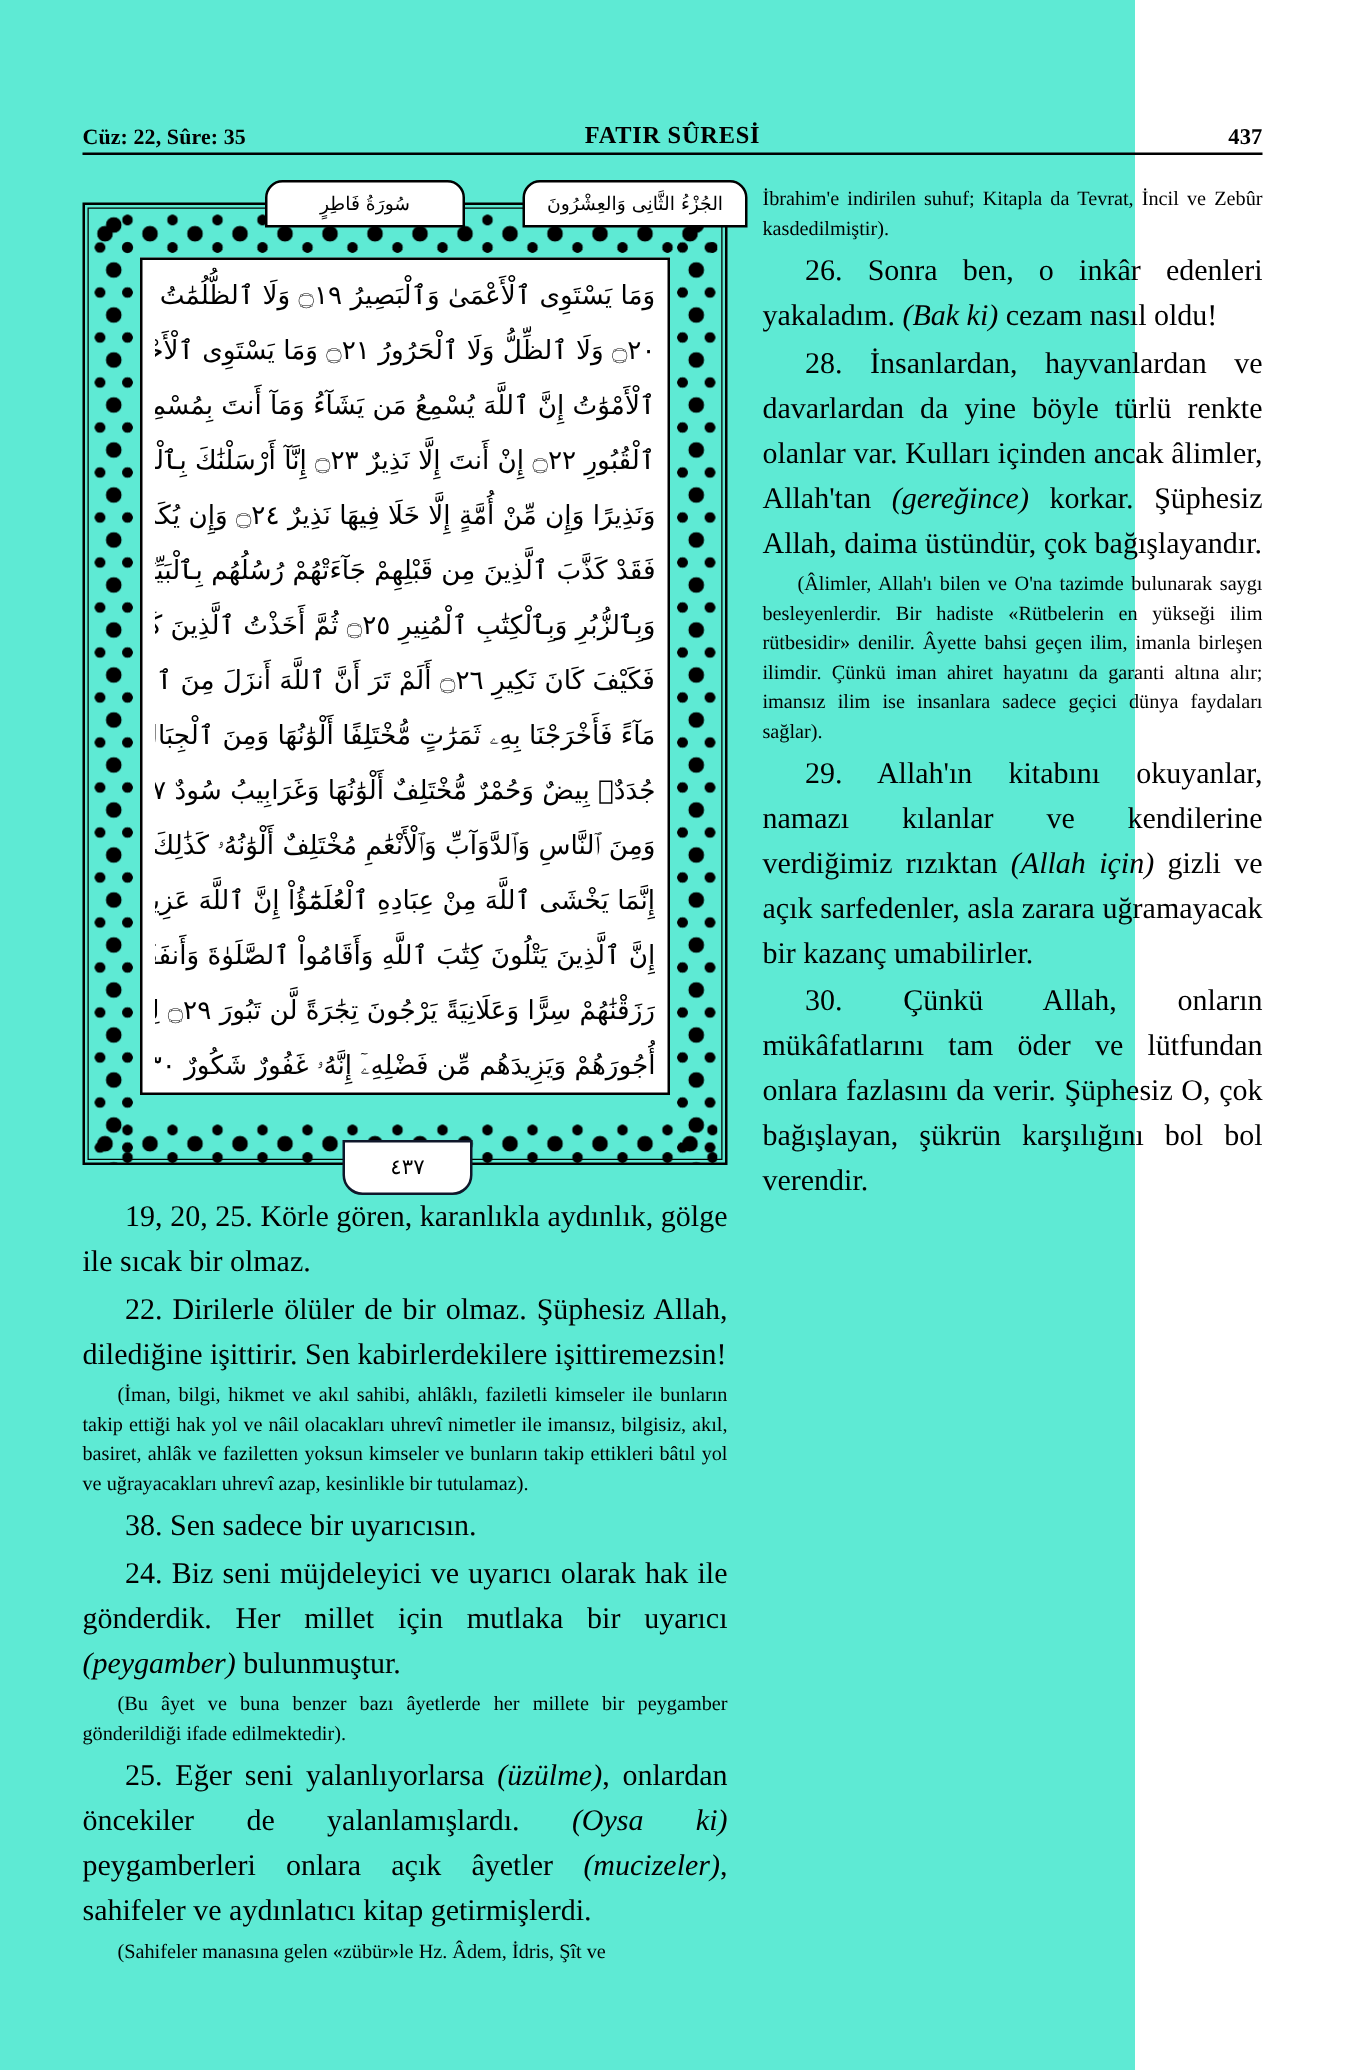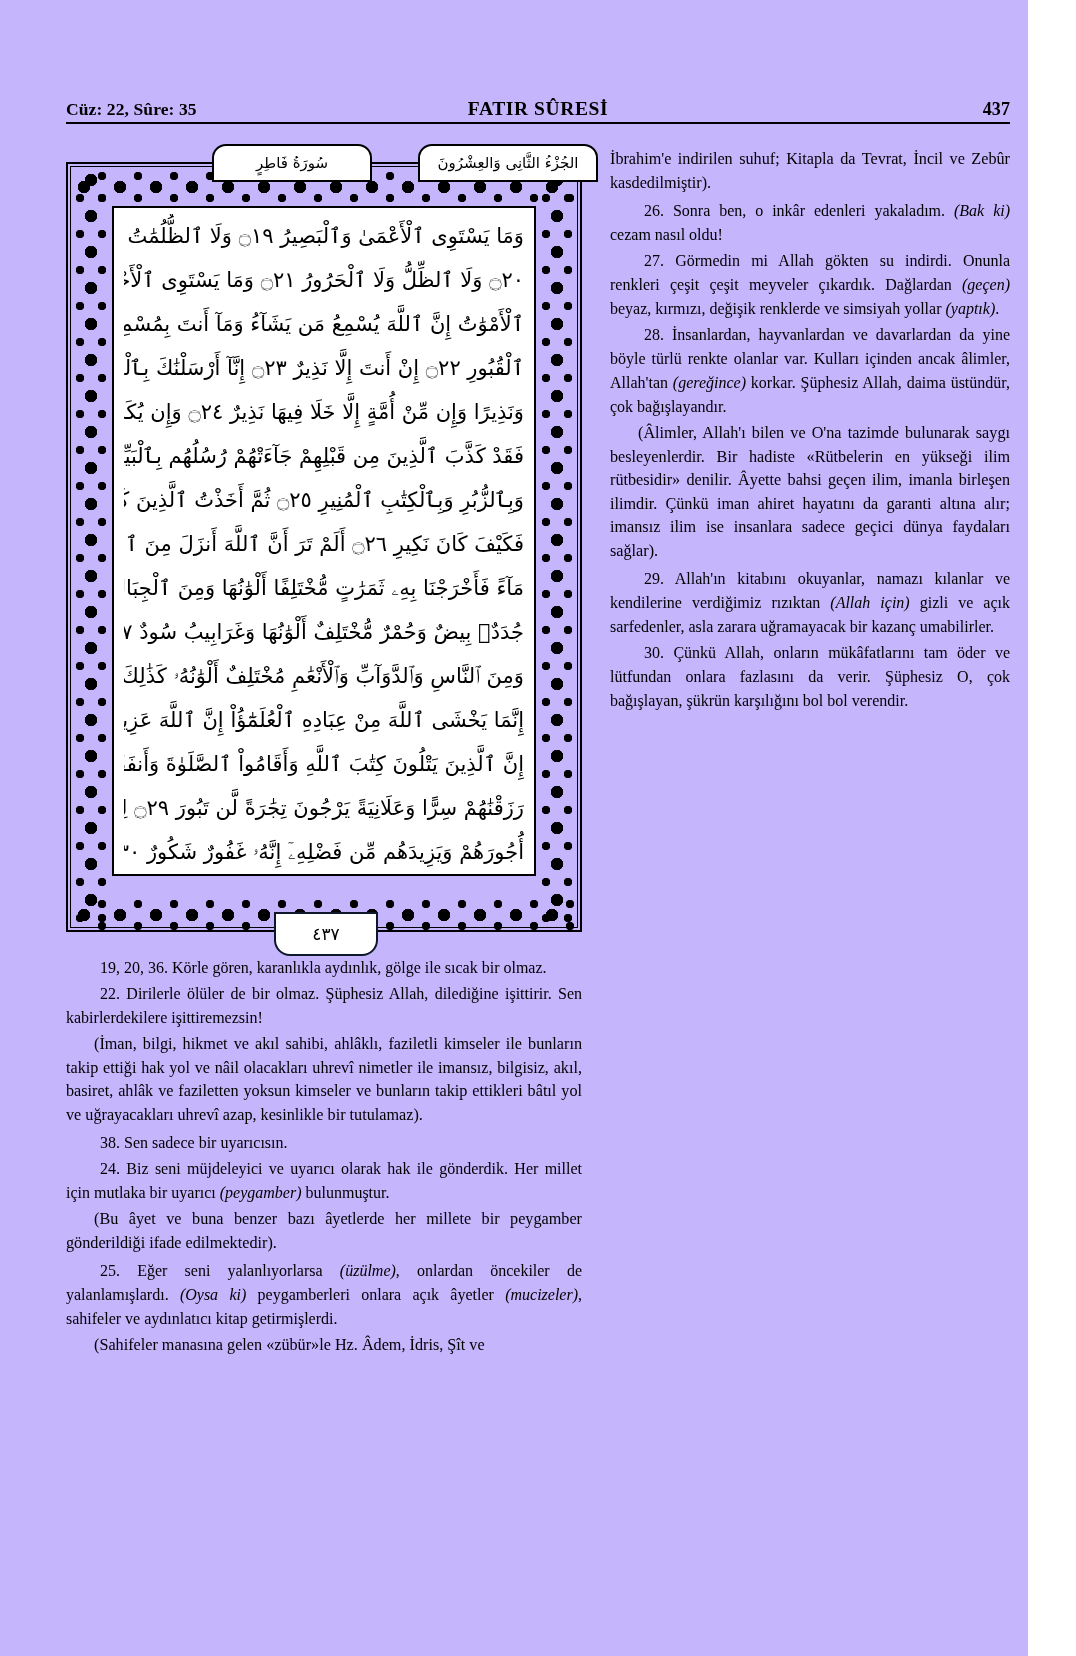--- a/index.html
+++ b/index.html
@@ -13,23 +13,23 @@
     position: relative;
     font-family: "Liberation Serif", "DejaVu Serif", serif;
     color: #000000;
     overflow: hidden;
   }
 
   
   .page {
     position: absolute;
     left: 0; top: 0;
-    width: 1028px;
+    width: 908px;
     height: 1656px;
-    background: #c4b5fd;
+    background: #5eead4;
   }
 
   
   .running-head {
     position: absolute;
     left: 66px;
     top: 86px;
     width: 944px;
     height: 34px;
     display: flex;
@@ -192,22 +192,22 @@
     align-items: center;
     justify-content: center;
     font-family: "DejaVu Sans", "Liberation Sans", sans-serif;
     font-size: 17px;
     direction: rtl;
     z-index: 4;
   }
 
   
   .tr-para {
-    font-size: 16px;
-    line-height: 24px;
+    font-size: 24px;
+    line-height: 36px;
     text-align: justify;
     text-indent: 34px;
     margin: 0 0 2px 0;
     hyphens: none;
   }
   .tr-note {
     font-size: 16.2px;
     line-height: 23.5px;
     text-align: justify;
     text-indent: 28px;
@@ -263,34 +263,33 @@
           <div class="ayah-line">إِنَّمَا يَخْشَى ٱللَّهَ مِنْ عِبَادِهِ ٱلْعُلَمَٰٓؤُاْ إِنَّ ٱللَّهَ عَزِيزٌ غَفُورٌ ۝٢٨</div>
           <div class="ayah-line">إِنَّ ٱلَّذِينَ يَتْلُونَ كِتَٰبَ ٱللَّهِ وَأَقَامُواْ ٱلصَّلَوٰةَ وَأَنفَقُواْ مِمَّا</div>
           <div class="ayah-line">رَزَقْنَٰهُمْ سِرًّا وَعَلَانِيَةً يَرْجُونَ تِجَٰرَةً لَّن تَبُورَ ۝٢٩ لِيُوَفِّيَهُمْ</div>
           <div class="ayah-line">أُجُورَهُمْ وَيَزِيدَهُم مِّن فَضْلِهِۦٓ إِنَّهُۥ غَفُورٌ شَكُورٌ ۝٣٠</div>
         </div>
 
       <div class="page-cartouche">٤٣٧</div>
     </div>
 
     <div class="left-body">
-        <p class="tr-para">19, 20, 36. Körle gören, karanlıkla aydınlık, gölge ile sıcak bir olmaz.</p>
+        <p class="tr-para">19, 20, 25. Körle gören, karanlıkla aydınlık, gölge ile sıcak bir olmaz.</p>
         <p class="tr-para">22. Dirilerle ölüler de bir olmaz. Şüphesiz Allah, dilediğine işittirir. Sen kabirlerdekilere işittiremezsin!</p>
         <p class="tr-note">(İman, bilgi, hikmet ve akıl sahibi, ahlâklı, faziletli kimseler ile bunların takip ettiği hak yol ve nâil olacakları uhrevî nimetler ile imansız, bilgisiz, akıl, basiret, ahlâk ve faziletten yoksun kimseler ve bunların takip ettikleri bâtıl yol ve uğrayacakları uhrevî azap, kesinlikle bir tutulamaz).</p>
         <p class="tr-para">38. Sen sadece bir uyarıcısın.</p>
         <p class="tr-para">24. Biz seni müjdeleyici ve uyarıcı olarak hak ile gönderdik. Her millet için mutlaka bir uyarıcı <em>(peygamber)</em> bulunmuştur.</p>
         <p class="tr-note">(Bu âyet ve buna benzer bazı âyetlerde her millete bir peygamber gönderildiği ifade edilmektedir).</p>
         <p class="tr-para">25. Eğer seni yalanlıyorlarsa <em>(üzülme)</em>, onlardan öncekiler de yalanlamışlardı. <em>(Oysa ki)</em> peygamberleri onlara açık âyetler <em>(mucizeler)</em>, sahifeler ve aydınlatıcı kitap getirmişlerdi.</p>
         <p class="tr-note">(Sahifeler manasına gelen «zübür»le Hz. Âdem, İdris, Şît ve</p>
       </div>
   </div>
 
   <div class="col-right">
       <p class="tr-cont">İbrahim'e indirilen suhuf; Kitapla da Tevrat, İncil ve Zebûr kasdedilmiştir).</p>
       <p class="tr-para">26. Sonra ben, o inkâr edenleri yakaladım. <em>(Bak ki)</em> cezam nasıl oldu!</p>
-      <p class="tr-para">27. Görmedin mi Allah gökten su indirdi. Onunla renkleri çeşit çeşit meyveler çıkardık. Dağlardan <em>(geçen)</em> beyaz, kırmızı, değişik renklerde ve simsiyah yollar <em>(yaptık)</em>.</p>
       <p class="tr-para">28. İnsanlardan, hayvanlardan ve davarlardan da yine böyle türlü renkte olanlar var. Kulları içinden ancak âlimler, Allah'tan <em>(gereğince)</em> korkar. Şüphesiz Allah, daima üstündür, çok bağışlayandır.</p>
       <p class="tr-note">(Âlimler, Allah'ı bilen ve O'na tazimde bulunarak saygı besleyenlerdir. Bir hadiste «Rütbelerin en yükseği ilim rütbesidir» denilir. Âyette bahsi geçen ilim, imanla birleşen ilimdir. Çünkü iman ahiret hayatını da garanti altına alır; imansız ilim ise insanlara sadece geçici dünya faydaları sağlar).</p>
       <p class="tr-para">29. Allah'ın kitabını okuyanlar, namazı kılanlar ve kendilerine verdiğimiz rızıktan <em>(Allah için)</em> gizli ve açık sarfedenler, asla zarara uğramayacak bir kazanç umabilirler.</p>
       <p class="tr-para">30. Çünkü Allah, onların mükâfatlarını tam öder ve lütfundan onlara fazlasını da verir. Şüphesiz O, çok bağışlayan, şükrün karşılığını bol bol verendir.</p>
     </div>
 
 </div>
 
 </body></html>

